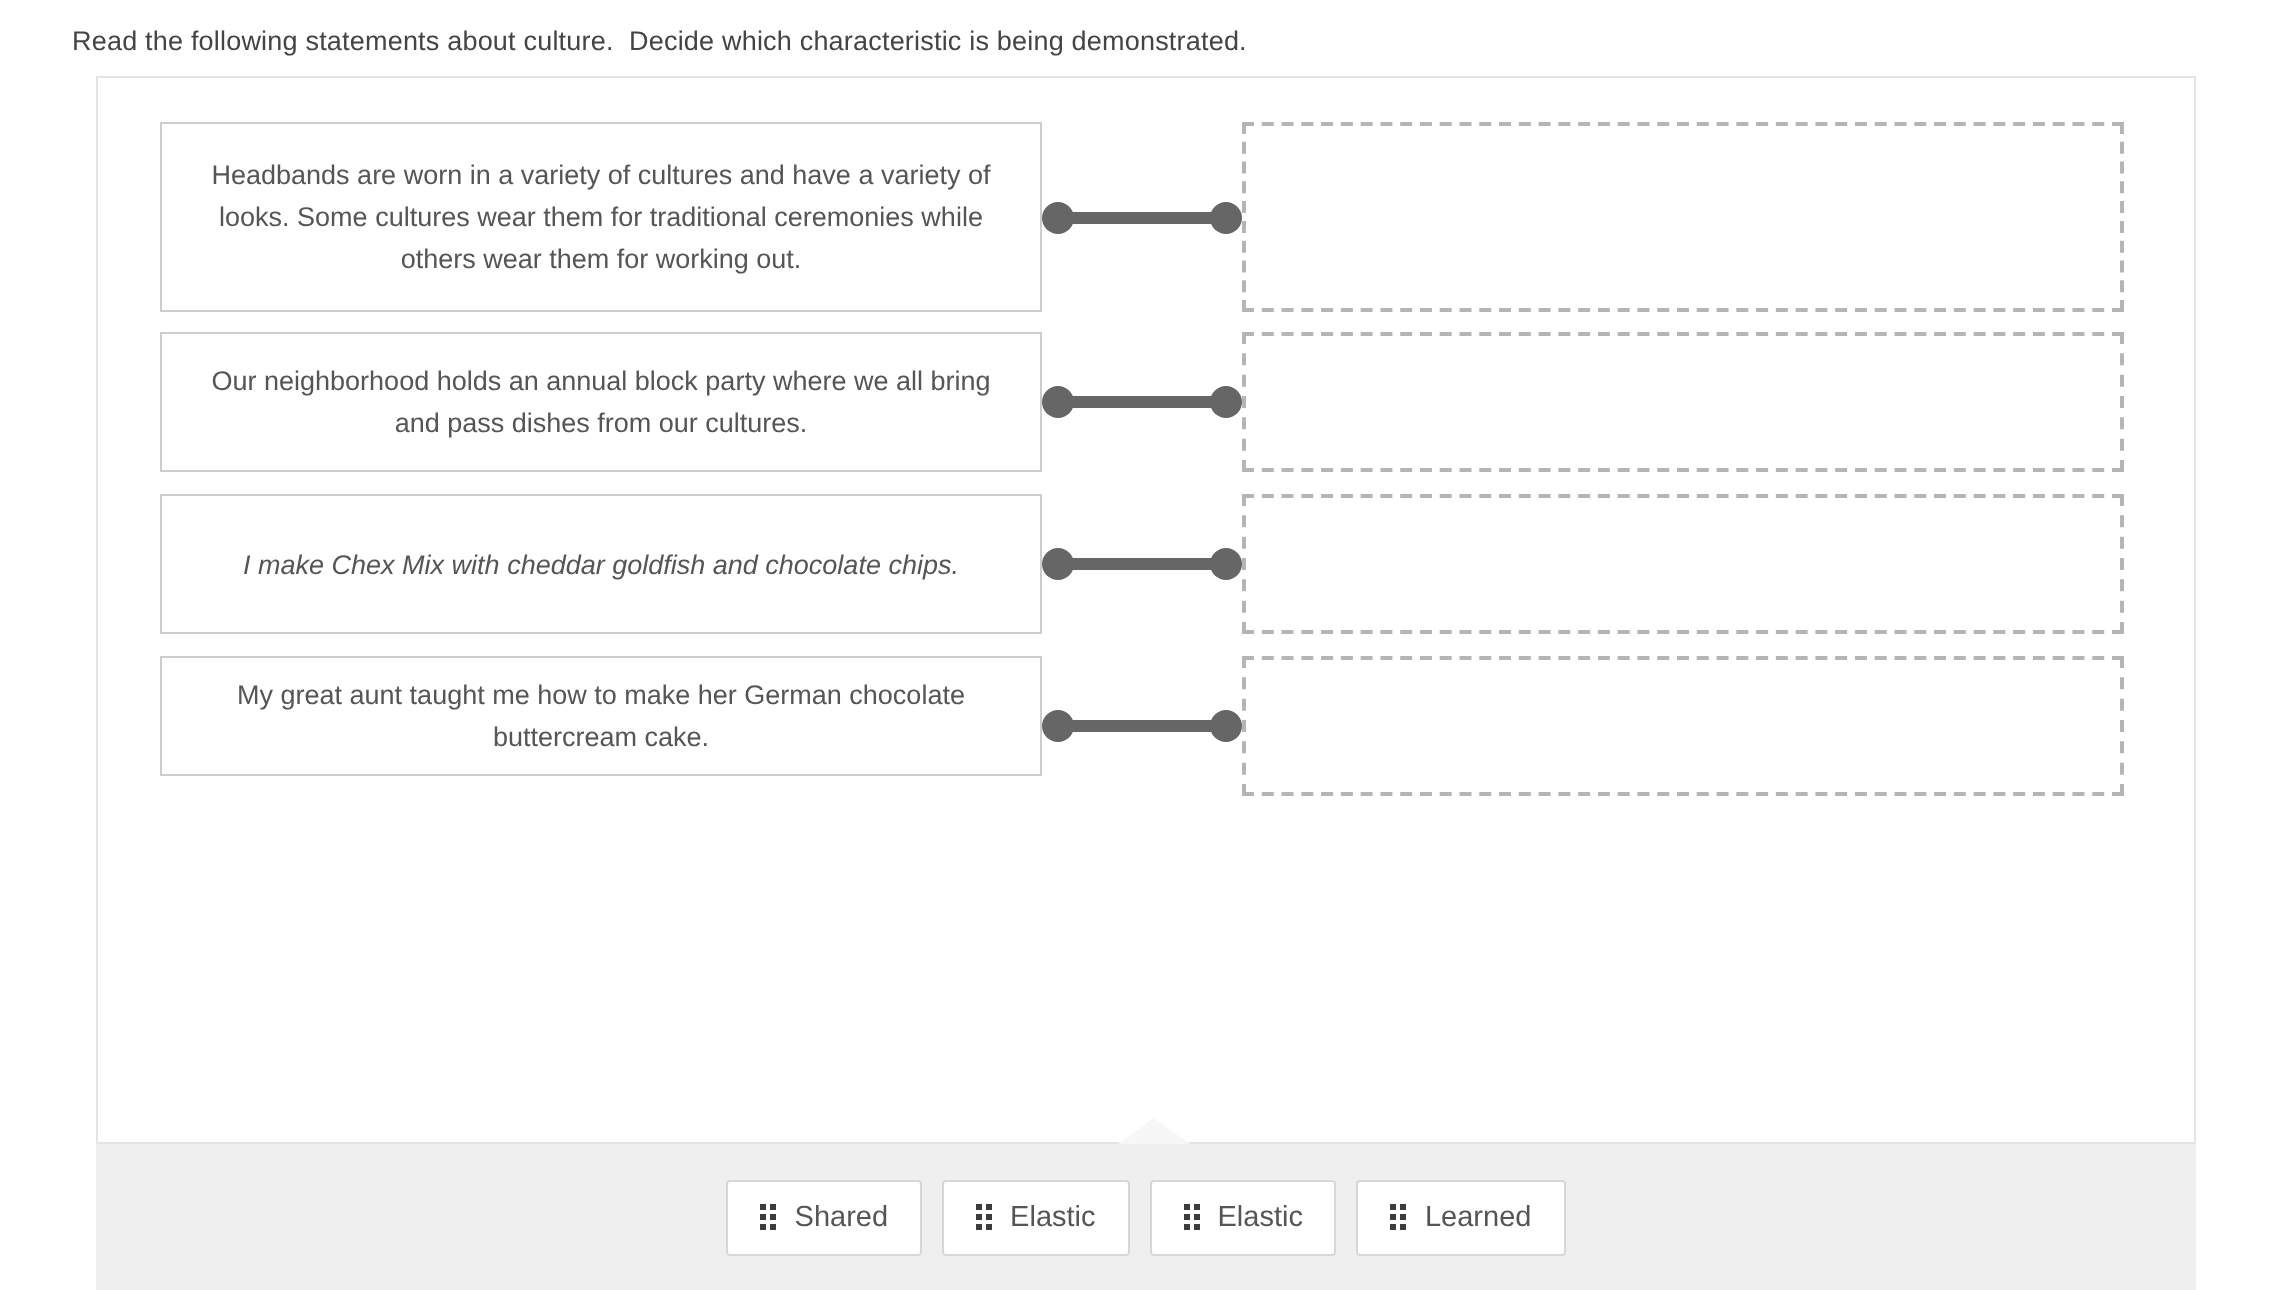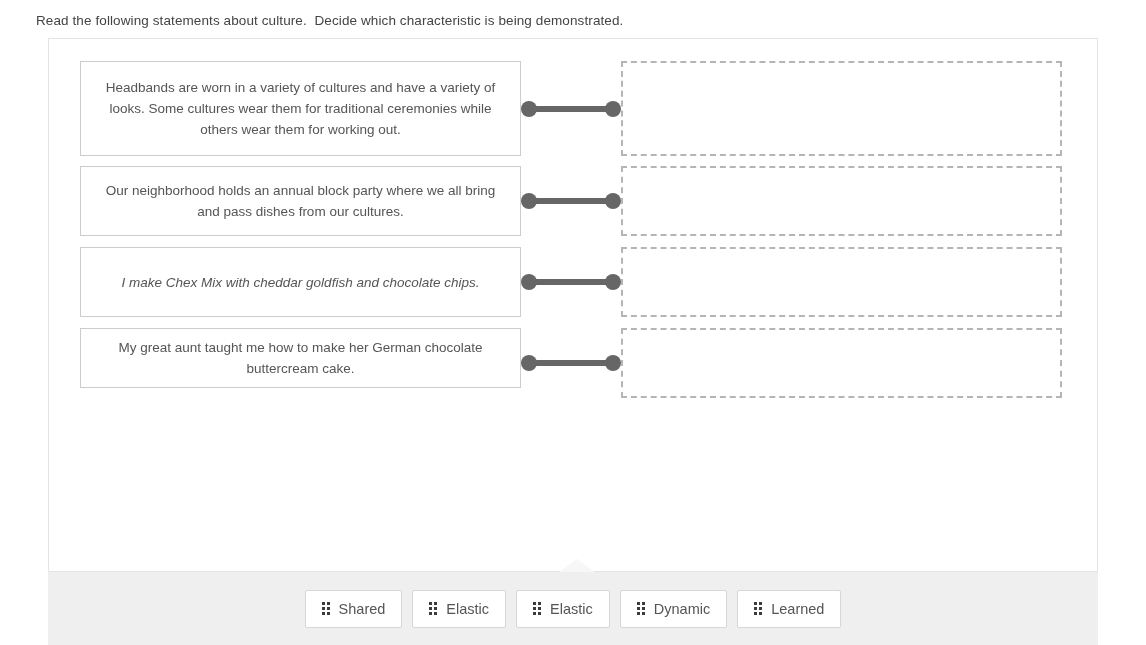--- a/index.html
+++ b/index.html
@@ -268,29 +268,18 @@
         </div>
         <div class="token">
           <span class="grip">
             <i></i>
             <i></i>
             <i></i>
             <i></i>
             <i></i>
             <i></i>
           </span>
-          <span class="token-label">Dynamic</span>
-        </div>
-        <div class="token">
-          <span class="grip">
-            <i></i>
-            <i></i>
-            <i></i>
-            <i></i>
-            <i></i>
-            <i></i>
-          </span>
           <span class="token-label">Learned</span>
         </div>
       </div>
   </div>
 
 </div>
 
 </body></html>

